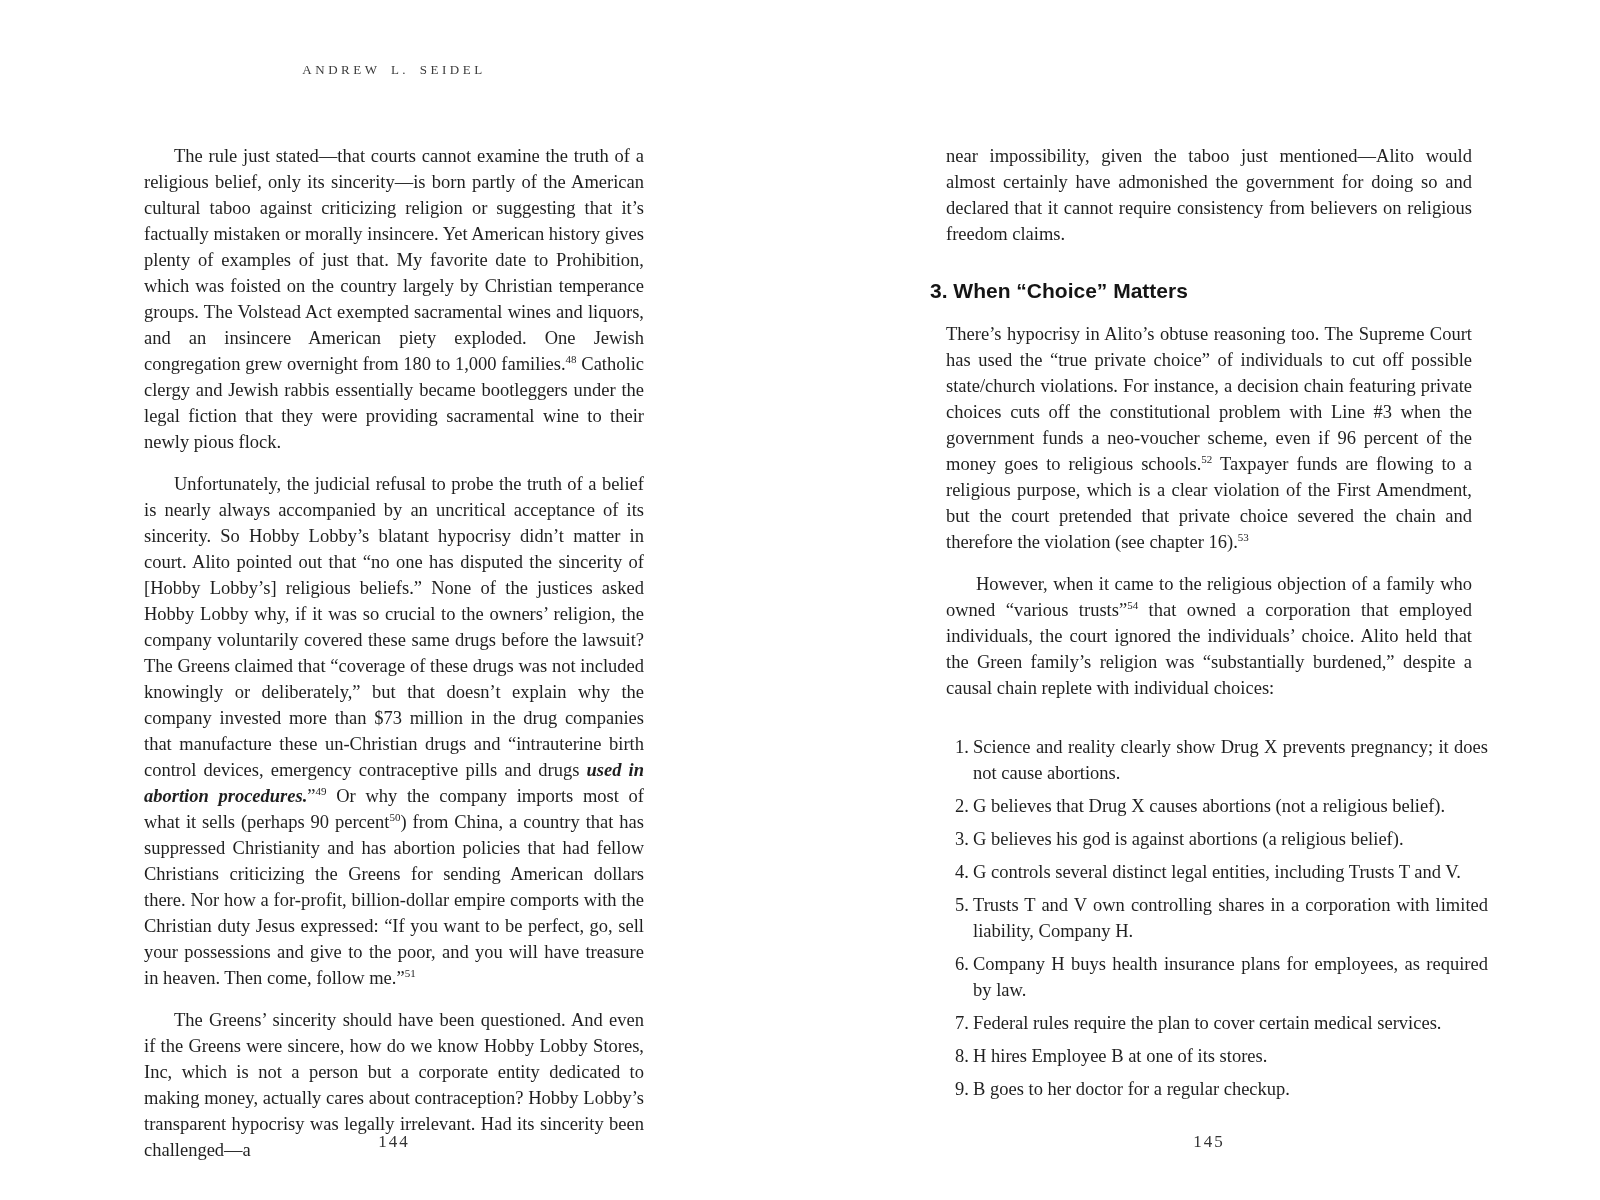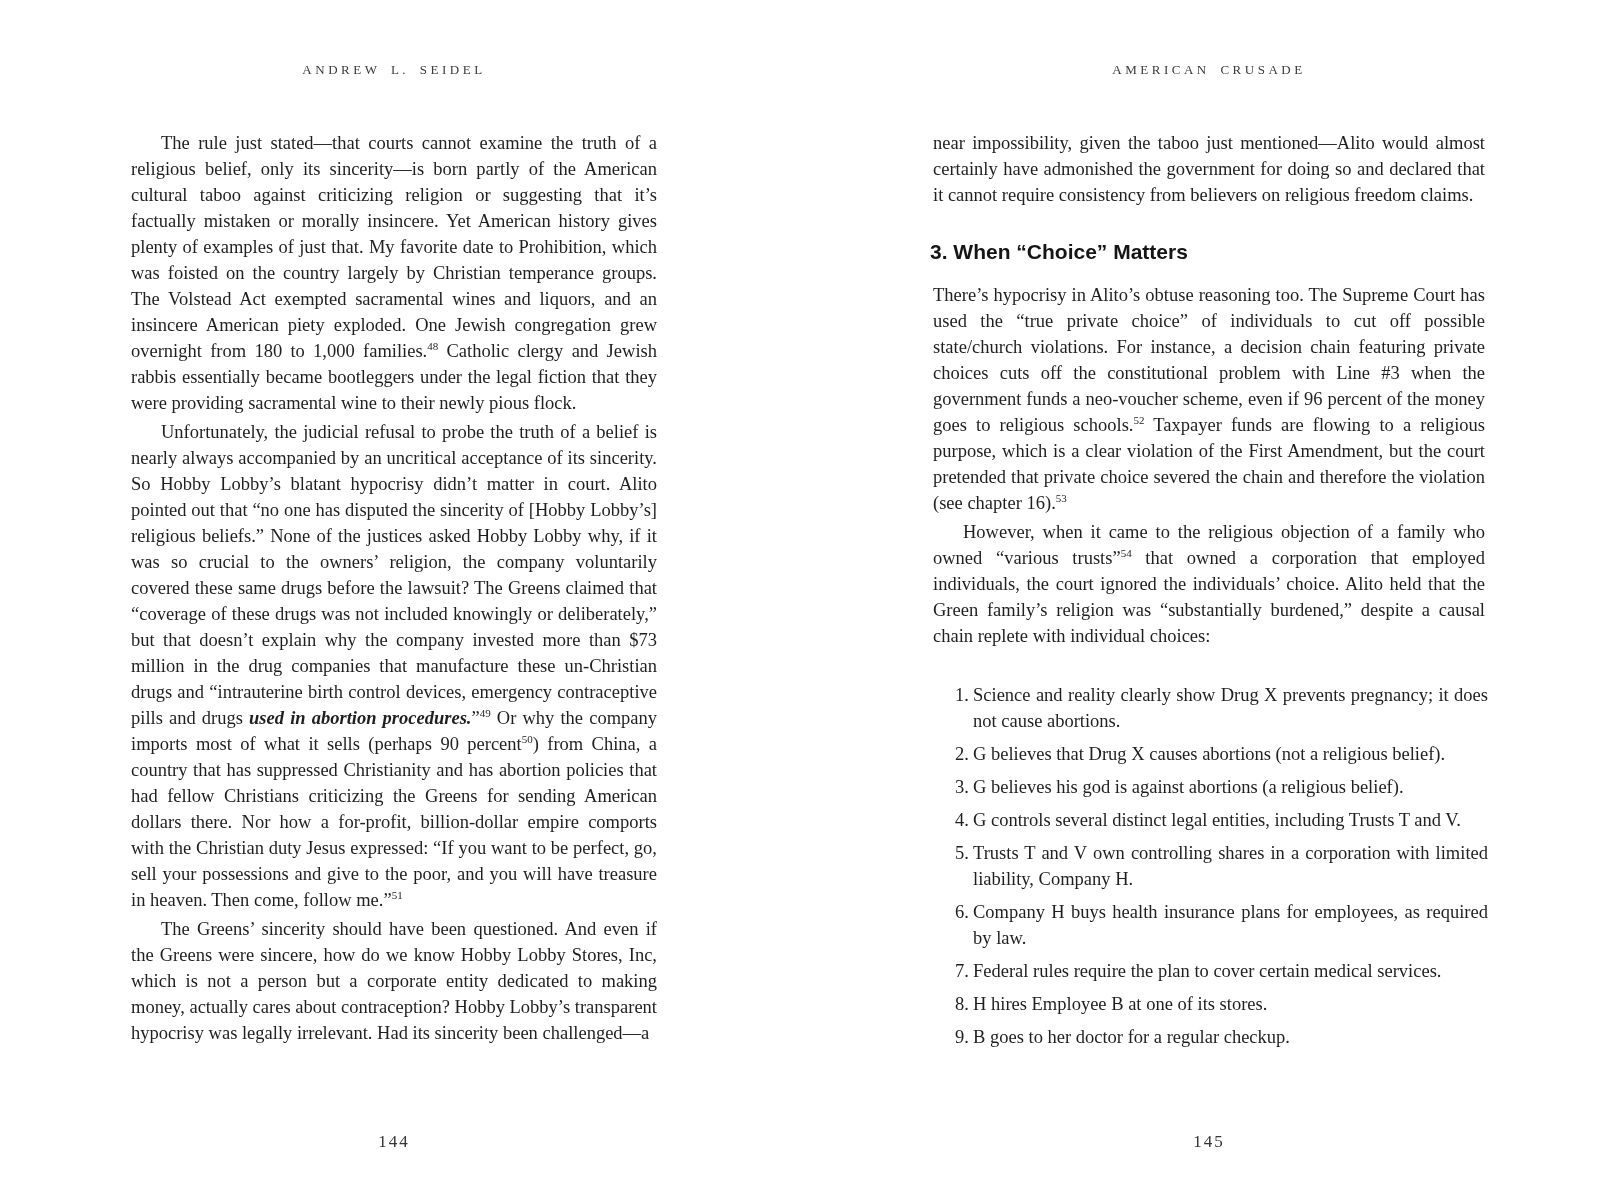--- a/index.html
+++ b/index.html
@@ -37,21 +37,21 @@
   .text-block{
     position:absolute;
     top:127px; left:0; right:0;
     font-size:18.5px;
     line-height:26px;
     color:#1f1f1f;
     text-align:justify;
     hyphens:auto;
     -webkit-hyphens:auto;
   }
-  .para{ margin:3px; text-indent:0; }
+  .para{ margin:16px; text-indent:0; }
   .para.indent{ text-indent:30px; }
 
   sup{
     font-size:11px;
     line-height:0;
     vertical-align:baseline;
     position:relative;
     top:-7px;
   }
   em{ font-style:italic;font-weight:bold; }
@@ -103,21 +103,20 @@
     <div class="running-head">ANDREW L. SEIDEL</div>
     <div class="text-block" id="left-text">
         <p class="para indent">The rule just stated—that courts cannot examine the truth of a religious belief, only its sincerity—is born partly of the American cultural taboo against criticizing religion or suggesting that it’s factually mistaken or morally insincere. Yet American history gives plenty of examples of just that. My favorite date to Prohibition, which was foisted on the country largely by Christian temperance groups. The Volstead Act exempted sacramental wines and liquors, and an insincere American piety exploded. One Jewish congregation grew overnight from 180 to 1,000 families.<sup>48</sup> Catholic clergy and Jewish rabbis essentially became bootleggers under the legal fiction that they were providing sacramental wine to their newly pious flock.</p>
         <p class="para indent">Unfortunately, the judicial refusal to probe the truth of a belief is nearly always accompanied by an uncritical acceptance of its sincerity. So Hobby Lobby’s blatant hypocrisy didn’t matter in court. Alito pointed out that “no one has disputed the sincerity of [Hobby Lobby’s] religious beliefs.” None of the justices asked Hobby Lobby why, if it was so crucial to the owners’ religion, the company voluntarily covered these same drugs before the lawsuit? The Greens claimed that “coverage of these drugs was not included knowingly or deliberately,” but that doesn’t explain why the company invested more than $73 million in the drug companies that manufacture these un-Christian drugs and “intrauterine birth control devices, emergency contraceptive pills and drugs <em>used in abortion procedures.</em>”<sup>49</sup> Or why the company imports most of what it sells (perhaps 90 percent<sup>50</sup>) from China, a country that has suppressed Christianity and has abortion policies that had fellow Christians criticizing the Greens for sending American dollars there. Nor how a for-profit, billion-dollar empire comports with the Christian duty Jesus expressed: “If you want to be perfect, go, sell your possessions and give to the poor, and you will have treasure in heaven. Then come, follow me.”<sup>51</sup></p>
         <p class="para indent">The Greens’ sincerity should have been questioned. And even if the Greens were sincere, how do we know Hobby Lobby Stores, Inc, which is not a person but a corporate entity dedicated to making money, actually cares about contraception? Hobby Lobby’s transparent hypocrisy was legally irrelevant. Had its sincerity been challenged—a</p>
       </div>
     <div class="page-number">144</div>
   </section>
 
   <section class="page" id="right-page">
-    <div class="running-head">AMERICAN CRUSADE</div>
     <div class="text-block" id="right-text">
         <p class="para">near impossibility, given the taboo just mentioned—Alito would almost certainly have admonished the government for doing so and declared that it cannot require consistency from believers on religious freedom claims.</p>
         <h2 class="heading">3. When “Choice” Matters</h2>
         <p class="para">There’s hypocrisy in Alito’s obtuse reasoning too. The Supreme Court has used the “true private choice” of individuals to cut off possible state/church violations. For instance, a decision chain featuring private choices cuts off the constitutional problem with Line #3 when the government funds a neo-voucher scheme, even if 96 percent of the money goes to religious schools.<sup>52</sup> Taxpayer funds are flowing to a religious purpose, which is a clear violation of the First Amendment, but the court pretended that private choice severed the chain and therefore the violation (see chapter 16).<sup>53</sup></p>
         <p class="para indent">However, when it came to the religious objection of a family who owned “various trusts”<sup>54</sup> that owned a corporation that employed individuals, the court ignored the individuals’ choice. Alito held that the Green family’s religion was “substantially burdened,” despite a causal chain replete with individual choices:</p>
         <ol class="chain">
           <li><span class="num">1.</span>Science and reality clearly show Drug X prevents pregnancy; it does not cause abortions.</li>
           <li><span class="num">2.</span>G believes that Drug X causes abortions (not a religious belief).</li>
           <li><span class="num">3.</span>G believes his god is against abortions (a religious belief).</li>
           <li><span class="num">4.</span>G controls several distinct legal entities, including Trusts T and V.</li>

